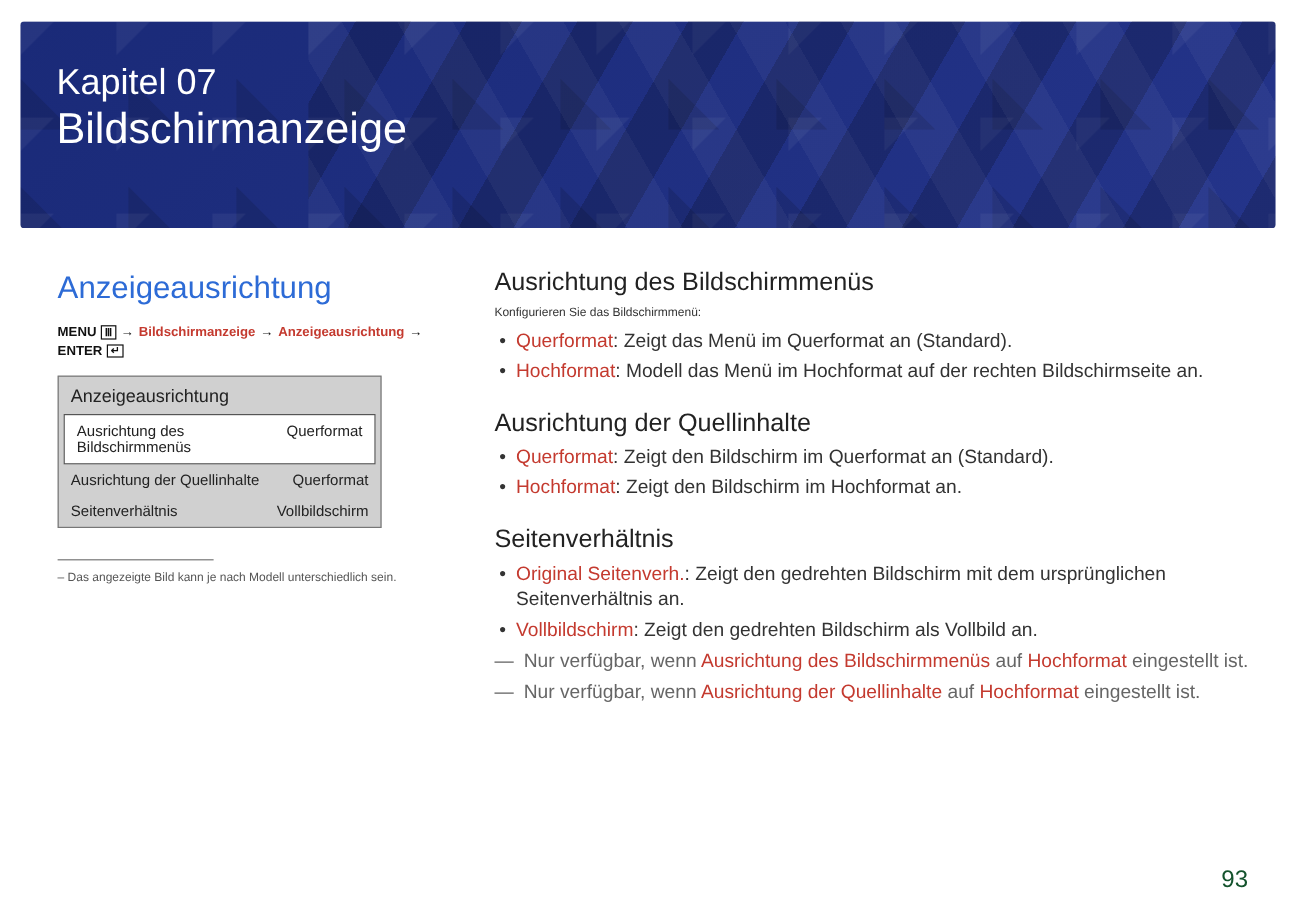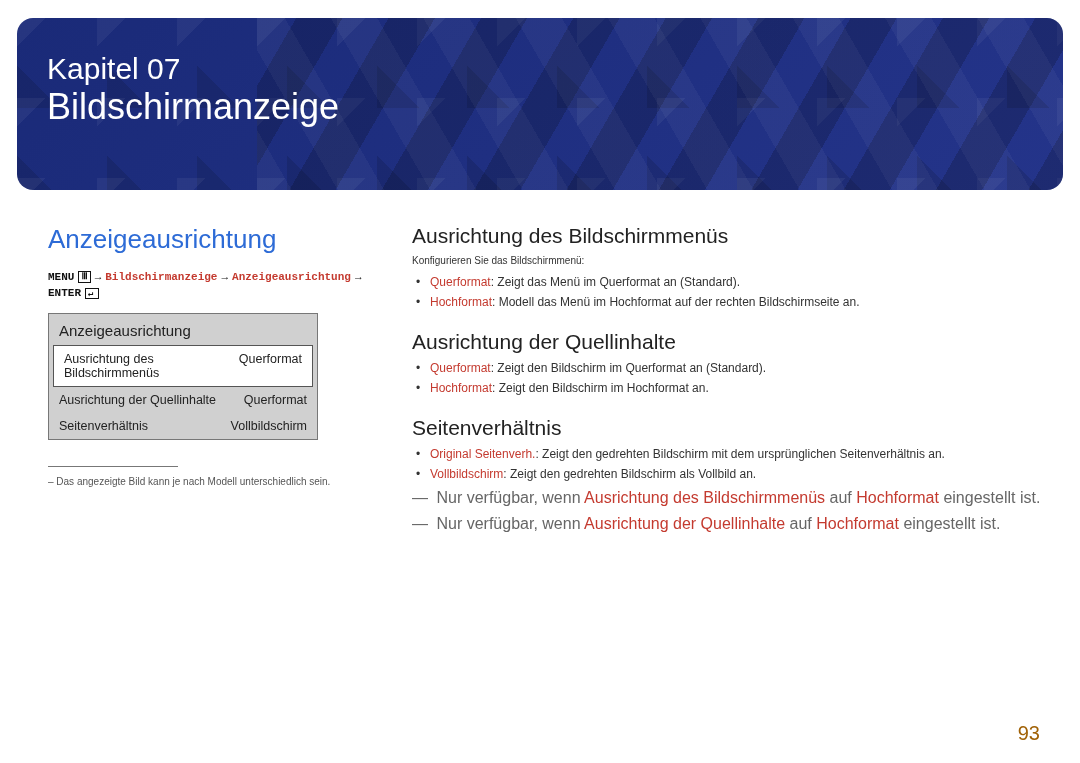--- a/index.html
+++ b/index.html
@@ -10,21 +10,21 @@
     font-family: Arial, Helvetica, sans-serif;
     color: #222;
     position: relative;
     overflow: hidden;
   }
   .banner {
     position: relative;
     width: 1046px;
     height: 172px;
     margin: 18px auto 0;
-    border-radius: 16px;
+    border-radius: 3px;
     background: #1b2b7a;
     background-image:
       linear-gradient(135deg, rgba(255,255,255,0.05) 0 20px, transparent 20px 60px),
       linear-gradient(45deg, rgba(0,0,0,0.12) 0 30px, transparent 30px 70px),
       linear-gradient(135deg, #1a2a78, #24348a);
     background-size: 80px 80px, 90px 90px, cover;
     overflow: hidden;
   }
   .banner-cubes {
     position: absolute;
@@ -65,24 +65,22 @@
     font-weight: 500;
     margin-bottom: 16px;
   }
 
   .breadcrumb {
     font-size: 11px;
     font-weight: 700;
     color: #111;
     margin-bottom: 14px;
     display: flex;
-    align-items: center;
     gap: 4px;
     flex-wrap: wrap;
-    font-family: Liberation Mono, monospace;
   }
   .breadcrumb .red { color: #c43a2f; font-weight: 700; }
   .breadcrumb .arrow { font-weight: 400; }
   .icon-box {
     display: inline-block;
     border: 1px solid #111;
     font-size: 9px;
     padding: 0 2px;
     line-height: 10px;
     height: 12px;
@@ -144,21 +142,21 @@
   .block { margin-bottom: 20px; }
   .desc {
     font-size: 10px;
     color: #333;
     margin-bottom: 6px;
     line-height: 1.35;
   }
   ul.bullets {
     list-style: none;
     padding-left: 14px;
-    font-size: 12px;
+    font-size: 16px;
     color: #333;
   }
   ul.bullets li {
     position: relative;
     padding-left: 4px;
     margin-bottom: 4px;
     line-height: 1.35;
   }
   ul.bullets li::before {
     content: "•";
@@ -173,21 +171,21 @@
     margin-top: 4px;
     line-height: 1.4;
   }
   .note-dash { margin-right: 4px; }
 
   .page-num {
     position: absolute;
     bottom: 18px;
     right: 40px;
     font-size: 20px;
-    color: #a16207;
+    color: #14532d;
     font-weight: 300;
   }
 </style>
 </head>
 <body>
 
 <div class="banner">
   <div class="banner-cubes"></div>
   <div class="banner-text">
     <div class="banner-kapitel">Kapitel 07</div>

